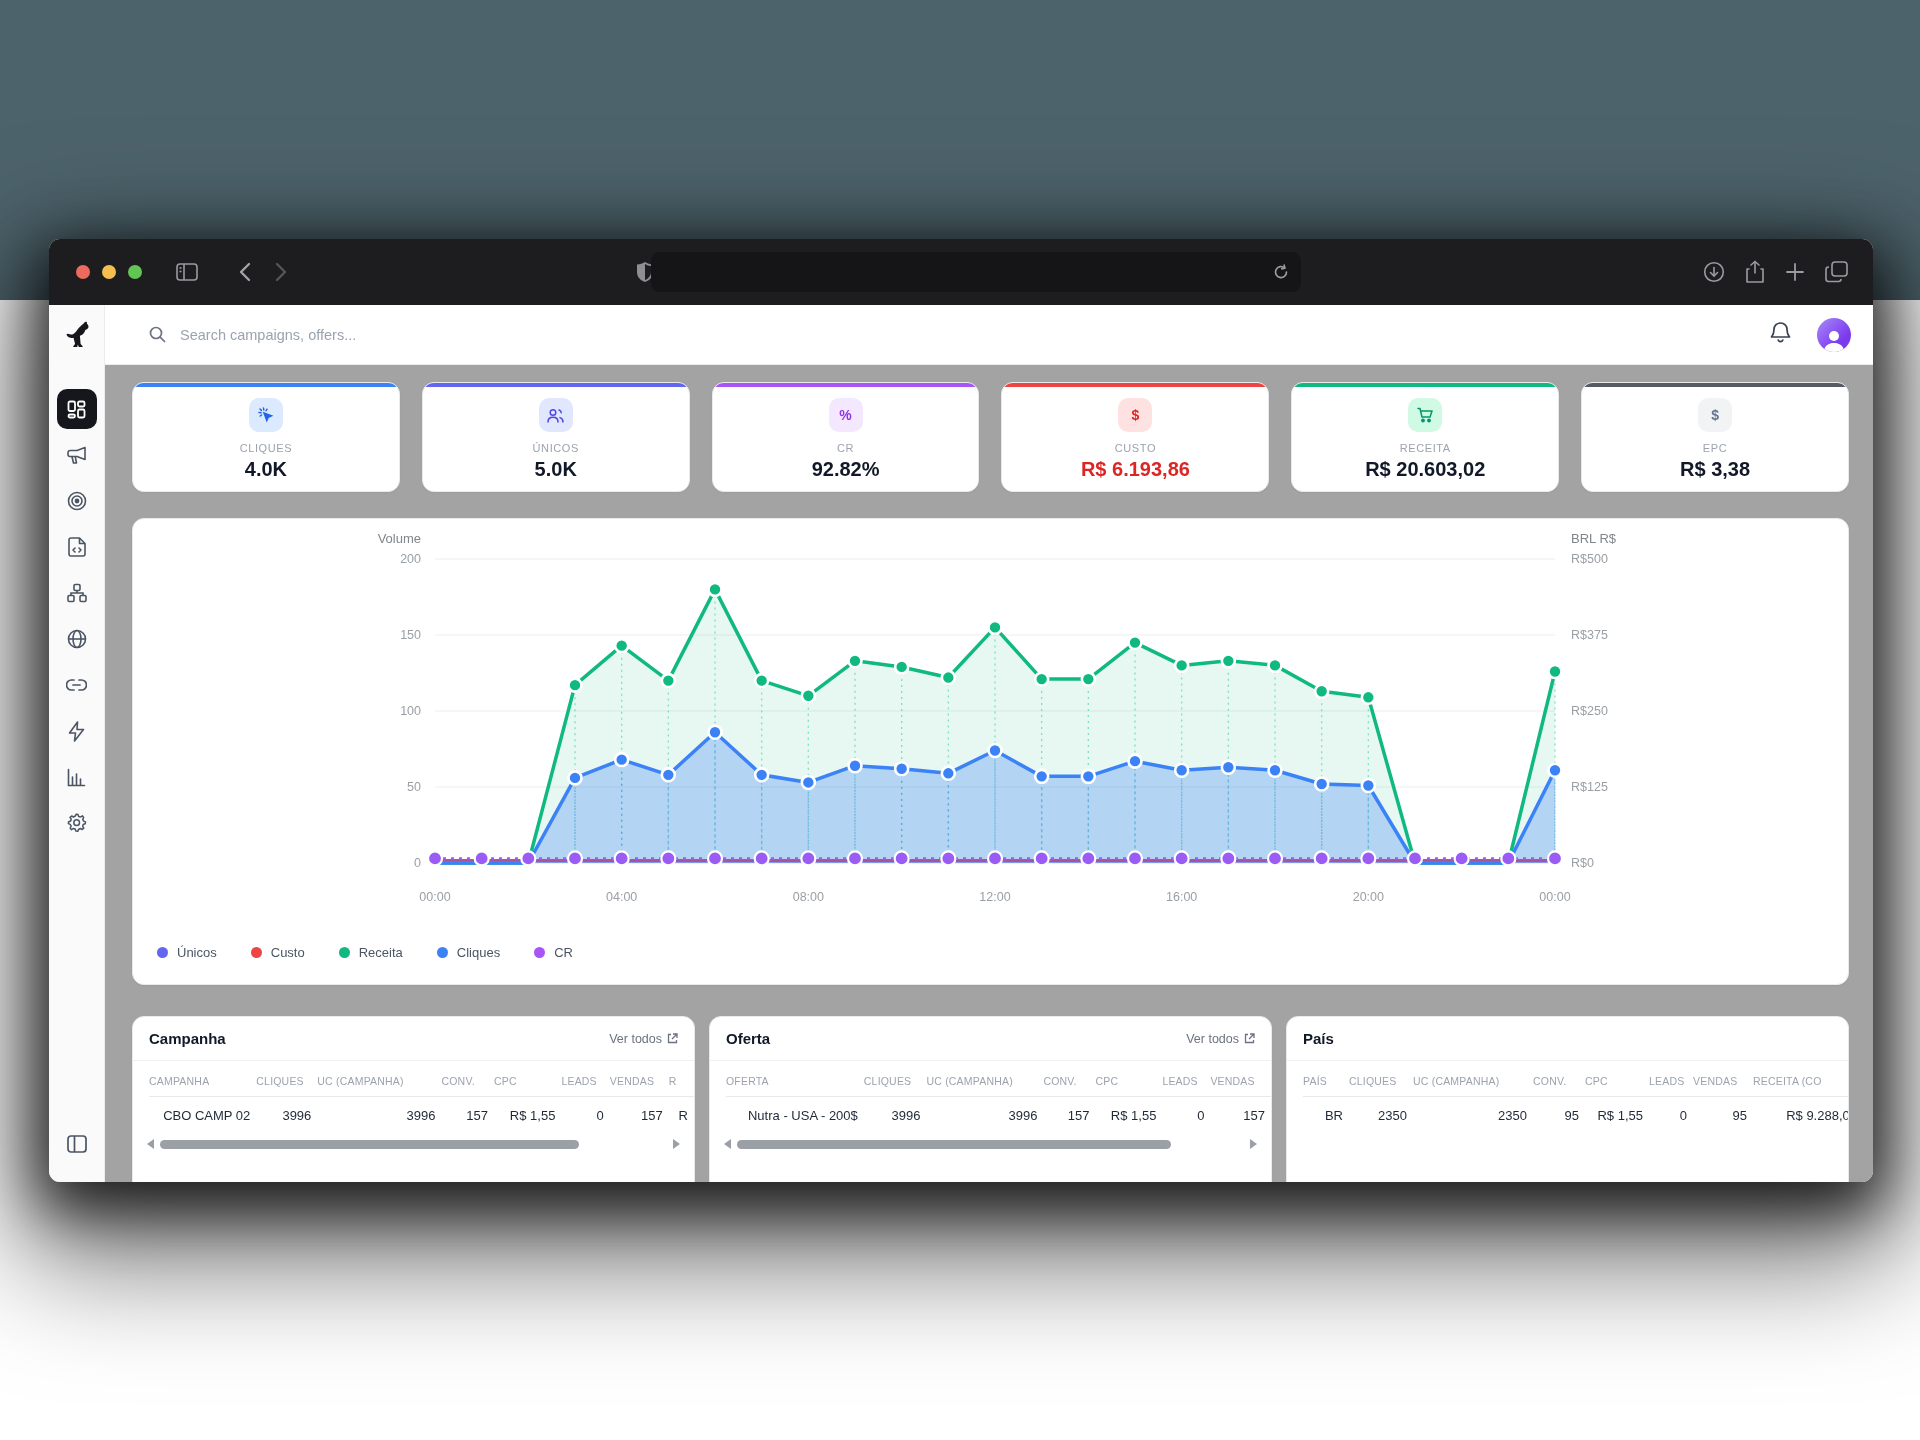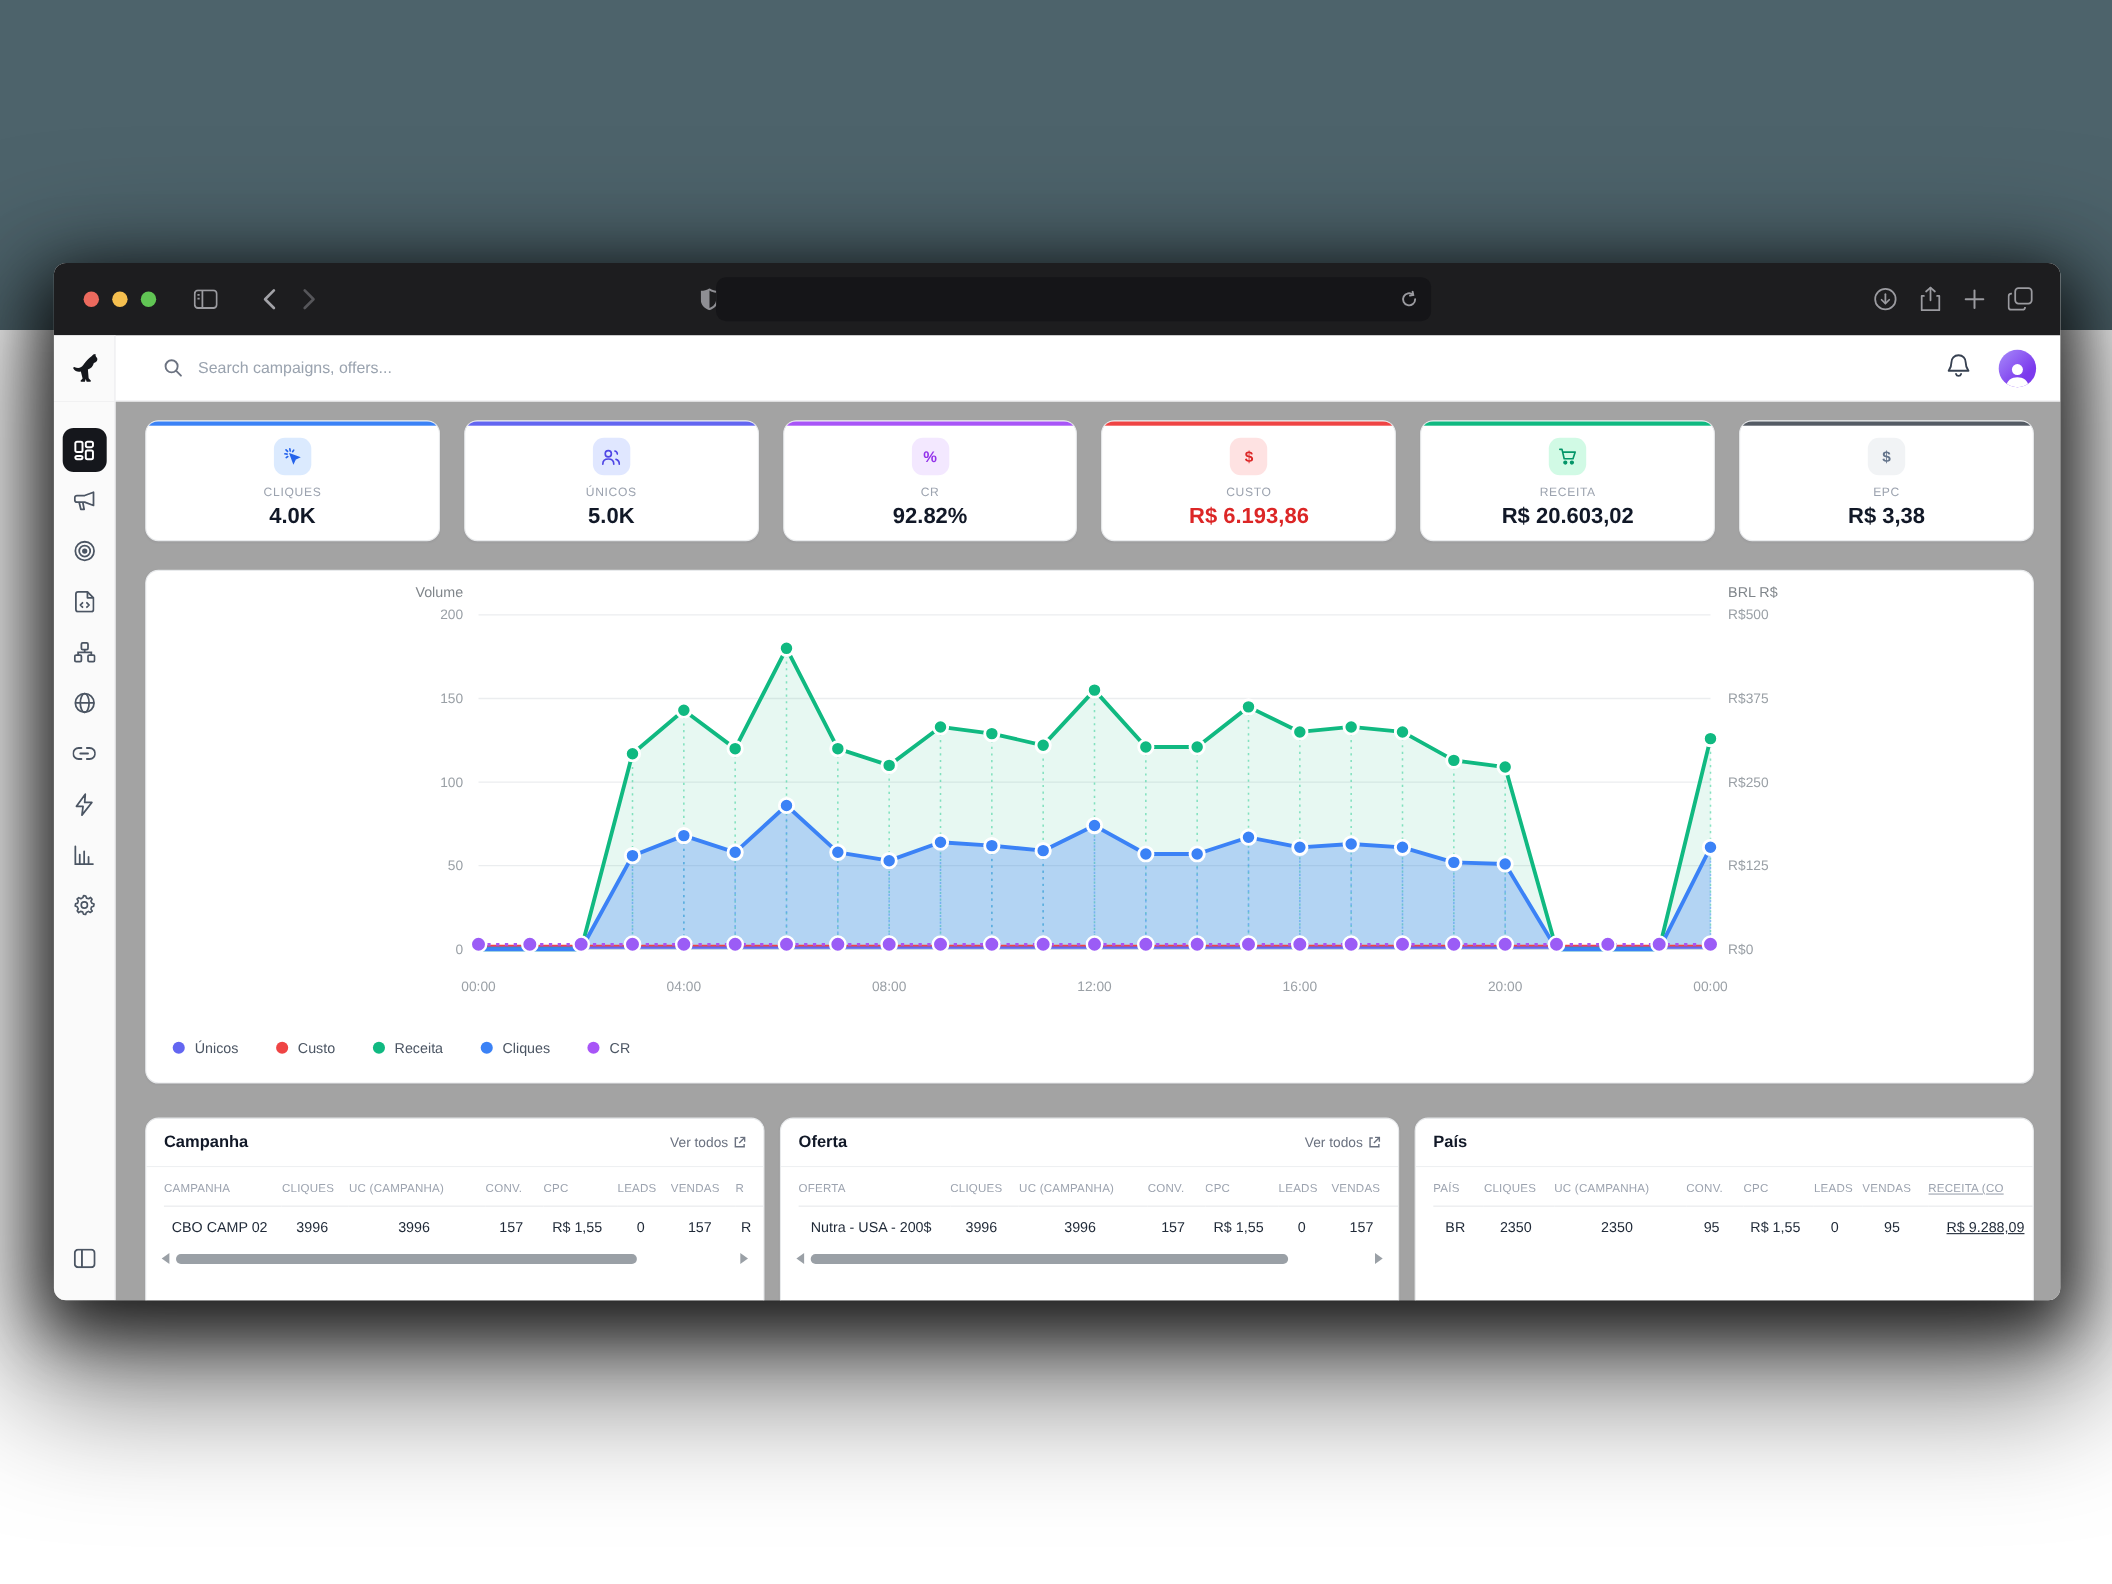--- a/index.html
+++ b/index.html
@@ -68,21 +68,21 @@
   .tables { display:flex; gap:14px; margin-top:31px; align-items:flex-start; }
   .tcard { flex:1; background:#ffffff; border:1px solid #e8eaec; border-radius:12px; min-height:210px;
     box-shadow:0 1px 2px rgba(16,24,40,0.04); overflow:hidden; }
   .tcard-hd { display:flex; align-items:center; justify-content:space-between; padding:13px 16px; border-bottom:1px solid #eef0f2; }
   .tcard-title { font-size:15px; font-weight:bold; color:#111827; }
   .tcard-link { display:flex; align-items:center; gap:5px; font-size:12.5px; color:#6b7280; cursor:pointer; }
   .ttable { width:100%; border-collapse:collapse; table-layout:fixed; }
   .ttable-wrap { padding:2px 0 0 16px; overflow:hidden; }
   .ttable th { font-size:10.5px; font-weight:normal; letter-spacing:0.2px; color:#9ca3af; text-align:left;
     padding:12px 6px 9px 0; white-space:nowrap; overflow:hidden; }
-  .ttable td { font-size:13px; color:#1f2937; text-align:center; padding:11px 6px 11px 0; border-top:1px solid #e7e9eb;
+  .ttable td { font-size:13px; color:#1f2937; text-align:right; padding:11px 6px 11px 0; border-top:1px solid #e7e9eb;
     white-space:nowrap; overflow:hidden; }
   .hscroll { display:flex; align-items:center; height:14px; margin:3px 14px 10px 14px; gap:4px; }
   .hs-arrow { width:0; height:0; border-top:5px solid transparent; border-bottom:5px solid transparent; }
   .hs-left { border-right:7px solid #9aa0a6; }
   .hs-right { border-left:7px solid #9aa0a6; }
   .hs-track { flex:1; position:relative; height:9px; }
   .hs-thumb { position:absolute; left:2px; top:0; height:9px; border-radius:5px; background:#9aa0a6; }
 
   
   .t-campanha th:nth-child(1),.t-campanha td:nth-child(1){width:102px;}
@@ -100,21 +100,21 @@
   .t-oferta th:nth-child(5),.t-oferta td:nth-child(5){width:64px;}
   .t-oferta th:nth-child(6),.t-oferta td:nth-child(6){width:46px;}
   .t-oferta th:nth-child(7),.t-oferta td:nth-child(7){width:58px;}
   .t-pais th:nth-child(1),.t-pais td:nth-child(1){width:46px;}
   .t-pais th:nth-child(2),.t-pais td:nth-child(2){width:64px;}
   .t-pais th:nth-child(3),.t-pais td:nth-child(3){width:120px;}
   .t-pais th:nth-child(4),.t-pais td:nth-child(4){width:52px;}
   .t-pais th:nth-child(5),.t-pais td:nth-child(5){width:64px;}
   .t-pais th:nth-child(6),.t-pais td:nth-child(6){width:44px;}
   .t-pais th:nth-child(7),.t-pais td:nth-child(7){width:60px;}
-  .t-pais th:nth-child(8),.t-pais td:nth-child(8){width:110px;text-decoration:underline;}
+  .t-pais th:nth-child(8),.t-pais td:nth-child(8){width:110px;}
 </style>
 </head>
 <body>
 
 <div class="stage">
   <div class="top-band"></div>
 
   <div class="window">
 
     <div class="chrome">

